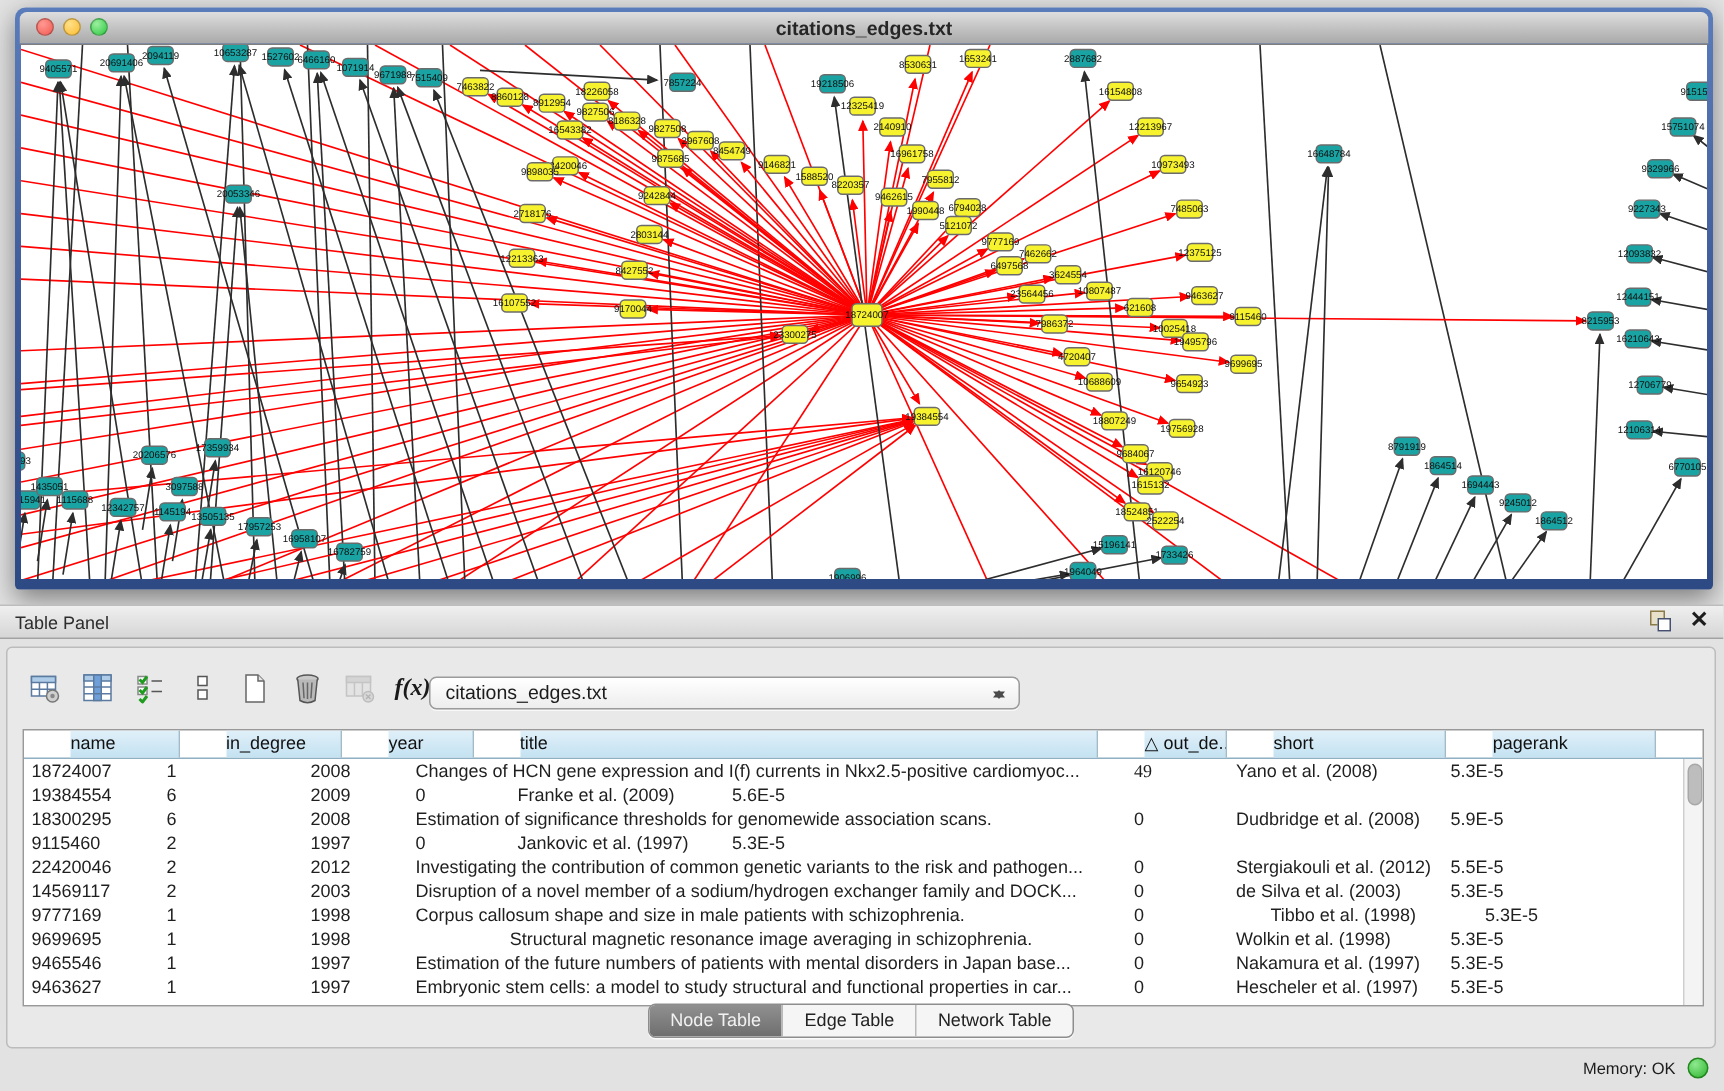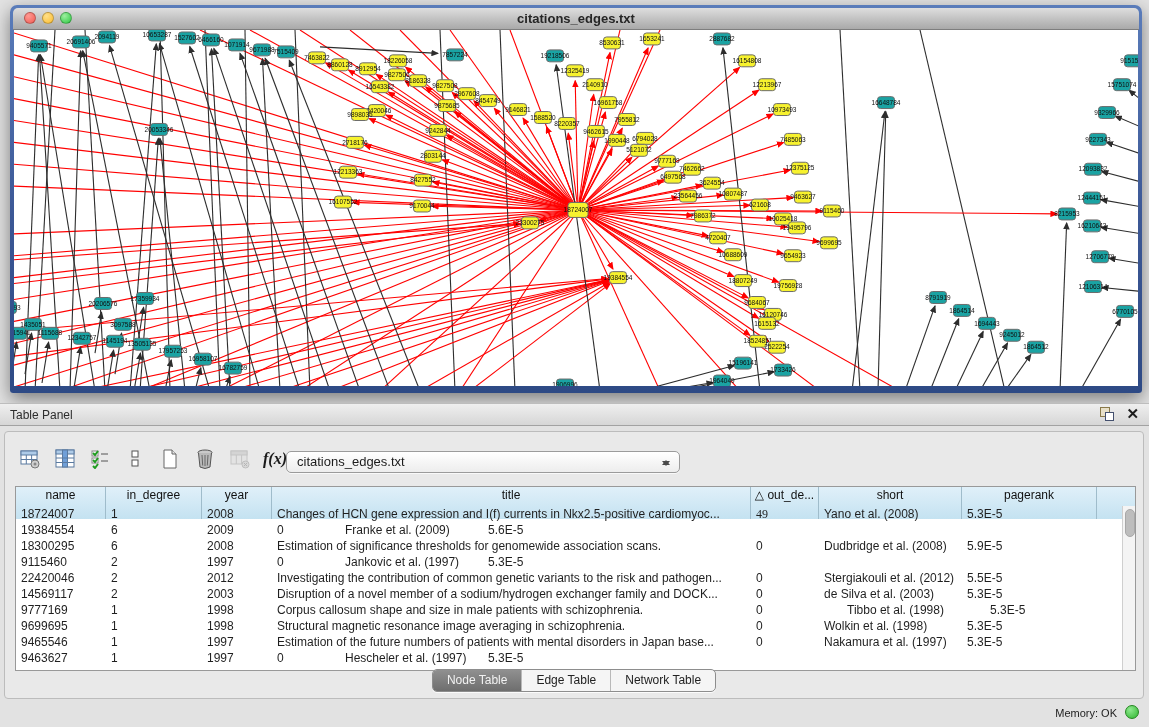--- a/index.html
+++ b/index.html
@@ -60,24 +60,24 @@
   .combo .arrows{position:absolute;right:9px;top:3px;width:9px;height:16px;}
   .combo .arrows:before{content:"";position:absolute;left:1px;top:1px;border:4px solid transparent;border-bottom:5px solid #4b4b4b;}
   .combo .arrows:after{content:"";position:absolute;left:1px;bottom:1px;border:4px solid transparent;border-top:5px solid #4b4b4b;}
   
   .tablebox{
     position:absolute;left:10px;top:54px;width:1121px;height:185px;
     background:#ffffff;border:1px solid #999;box-sizing:border-box;overflow:hidden;
   }
   .thead{display:flex;height:18px;border-bottom:1px solid #8fb0c2;}
   .th{
-    box-sizing:border-box;height:32px;line-height:17px;text-align:center;
+    box-sizing:border-box;height:18px;line-height:17px;text-align:left;
     font-size:12px;color:#111;
     background:linear-gradient(180deg,#e0f0f9,#c4e2f1);
-    border-right:1px solid #9fbccb;overflow:hidden;white-space:nowrap;
+    border-right:1px solid #9fbccb;overflow:hidden;white-space:nowrap;margin-left:31px;
   }
   .th.filler{background:linear-gradient(180deg,#e0f0f9,#c4e2f1);border-right:none;flex:1;}
   .tr{display:flex;height:16px;}
   .td{
     box-sizing:border-box;height:16px;line-height:16px;padding-left:5px;
     font-size:12px;color:#1f1f1f;white-space:nowrap;overflow:hidden;
   }
   .vscroll{
     position:absolute;top:19px;right:0;width:13px;bottom:0;
     background:#f4f4f4;border-left:1px solid #cfcfcf;box-sizing:border-box;
@@ -902,38 +902,39 @@
           <div class="td" style="width: 70px;">1998</div>
           <div class="td" style="width: 479px;">Corpus callosum shape and size in male patients with schizophrenia.</div>
           <div class="td" style="width: 68px;">0</div>
           <div class="td" style="width: 143px; margin-left: 23px;">Tibbo et al. (1998)</div>
           <div class="td" style="width: 135px;">5.3E-5</div>
         </div>
         <div class="tr">
           <div class="td" style="width: 90px;">9699695</div>
           <div class="td" style="width: 96px;">1</div>
           <div class="td" style="width: 70px;">1998</div>
-          <div class="td" style="width: 479px;">Structural magnetic resonance image averaging in schizophrenia.</div>
+          <div class="td" style="width: 479px; text-align: center;">Structural magnetic resonance image averaging in schizophrenia.</div>
           <div class="td" style="width: 68px;">0</div>
           <div class="td" style="width: 143px;">Wolkin et al. (1998)</div>
           <div class="td" style="width: 135px;">5.3E-5</div>
         </div>
         <div class="tr">
           <div class="td" style="width: 90px;">9465546</div>
           <div class="td" style="width: 96px;">1</div>
           <div class="td" style="width: 70px;">1997</div>
           <div class="td" style="width: 479px;">Estimation of the future numbers of patients with mental disorders in Japan base...</div>
           <div class="td" style="width: 68px;">0</div>
           <div class="td" style="width: 143px;">Nakamura et al. (1997)</div>
           <div class="td" style="width: 135px;">5.3E-5</div>
         </div>
         <div class="tr">
           <div class="td" style="width: 90px;">9463627</div>
           <div class="td" style="width: 96px;">1</div>
           <div class="td" style="width: 70px;">1997</div>
+          <div class="td" style="width: 479px;">Embryonic stem cells: a model to study structural and functional properties in car...</div>
           <div class="td" style="width: 68px;">0</div>
           <div class="td" style="width: 143px;">Hescheler et al. (1997)</div>
           <div class="td" style="width: 135px;">5.3E-5</div>
         </div>
       </div>
     <div class="vscroll">
       <div class="vthumb"></div>
     </div>
   </div>
 

